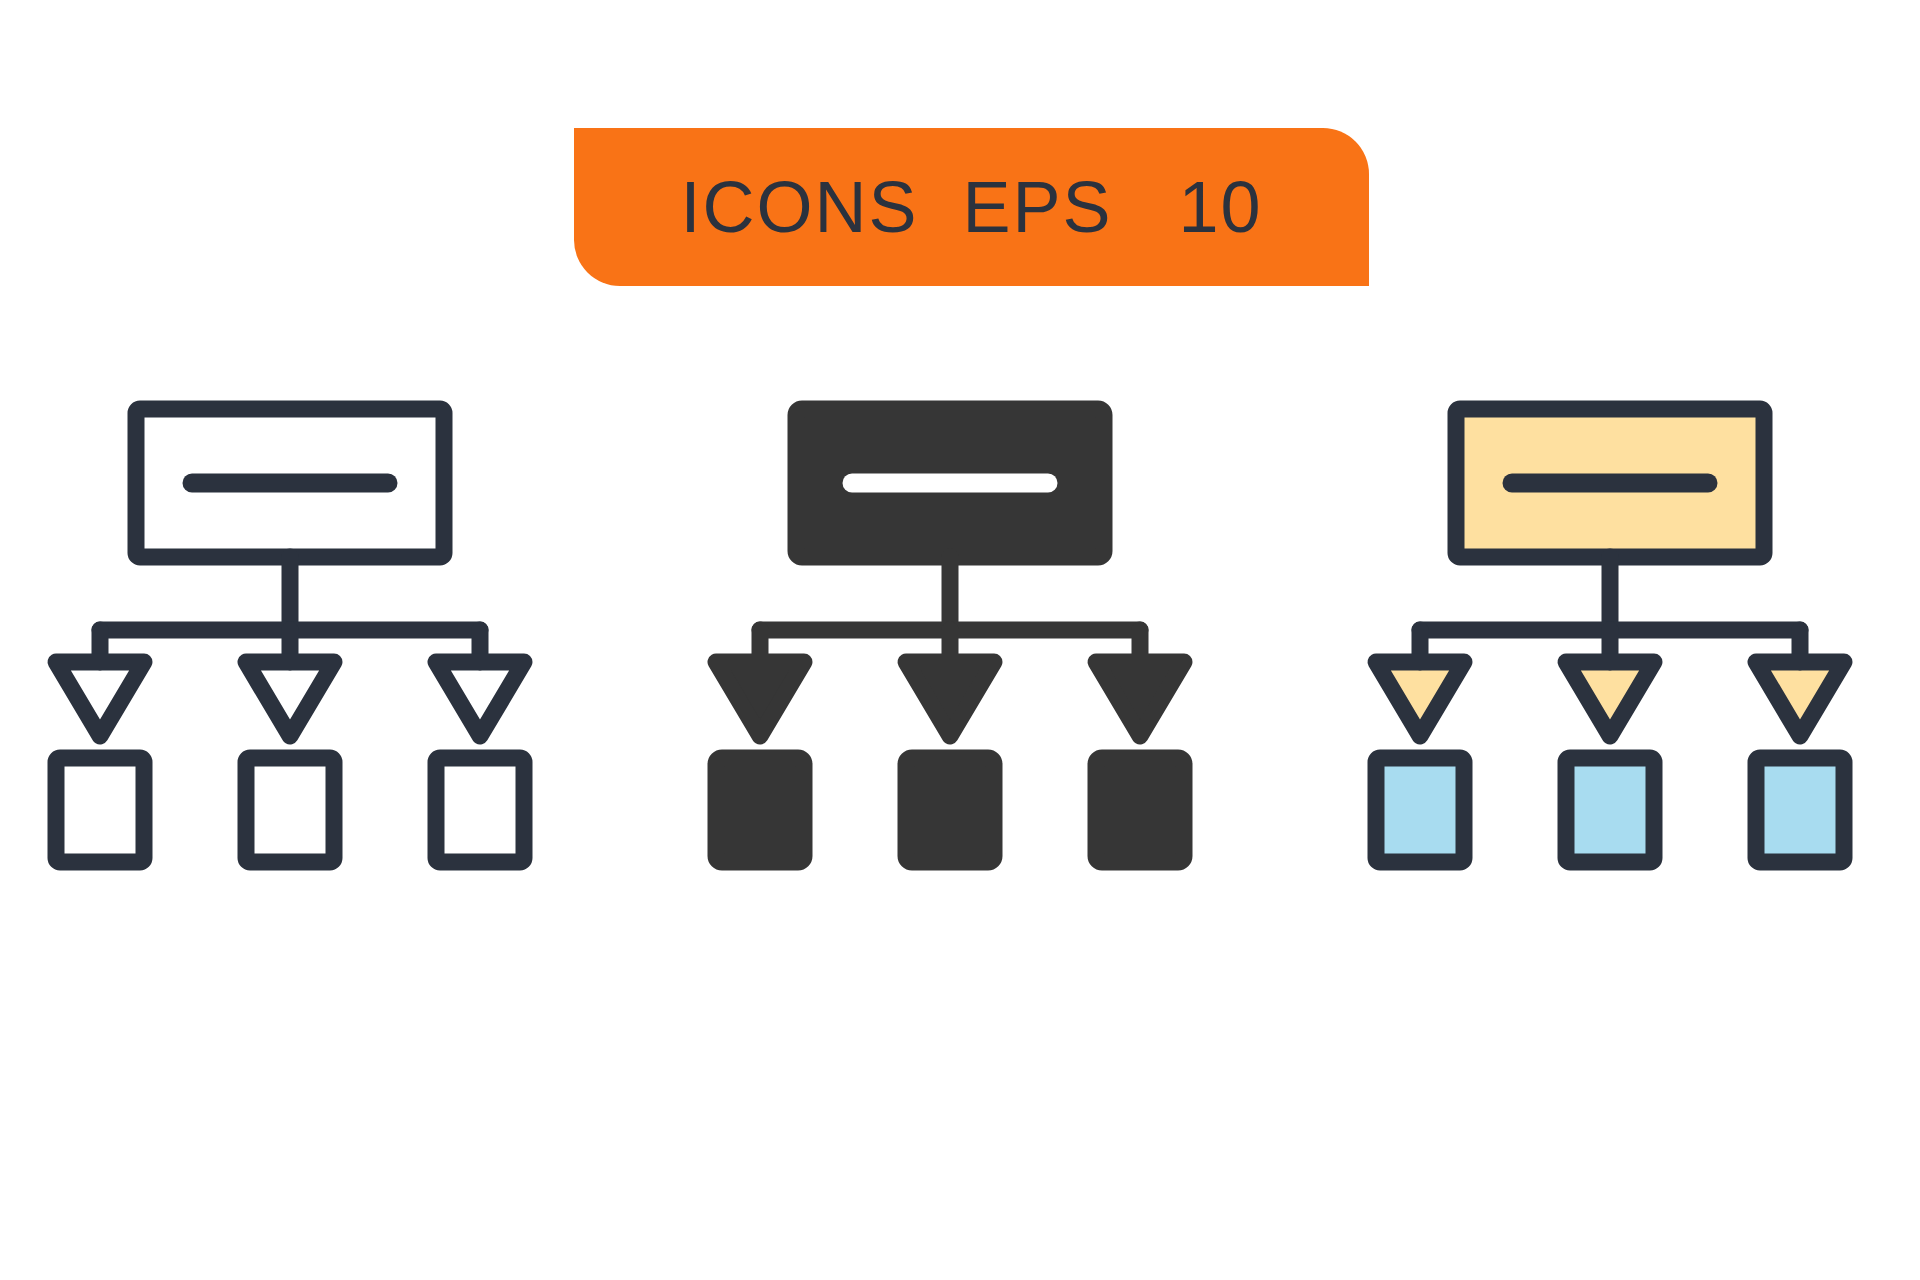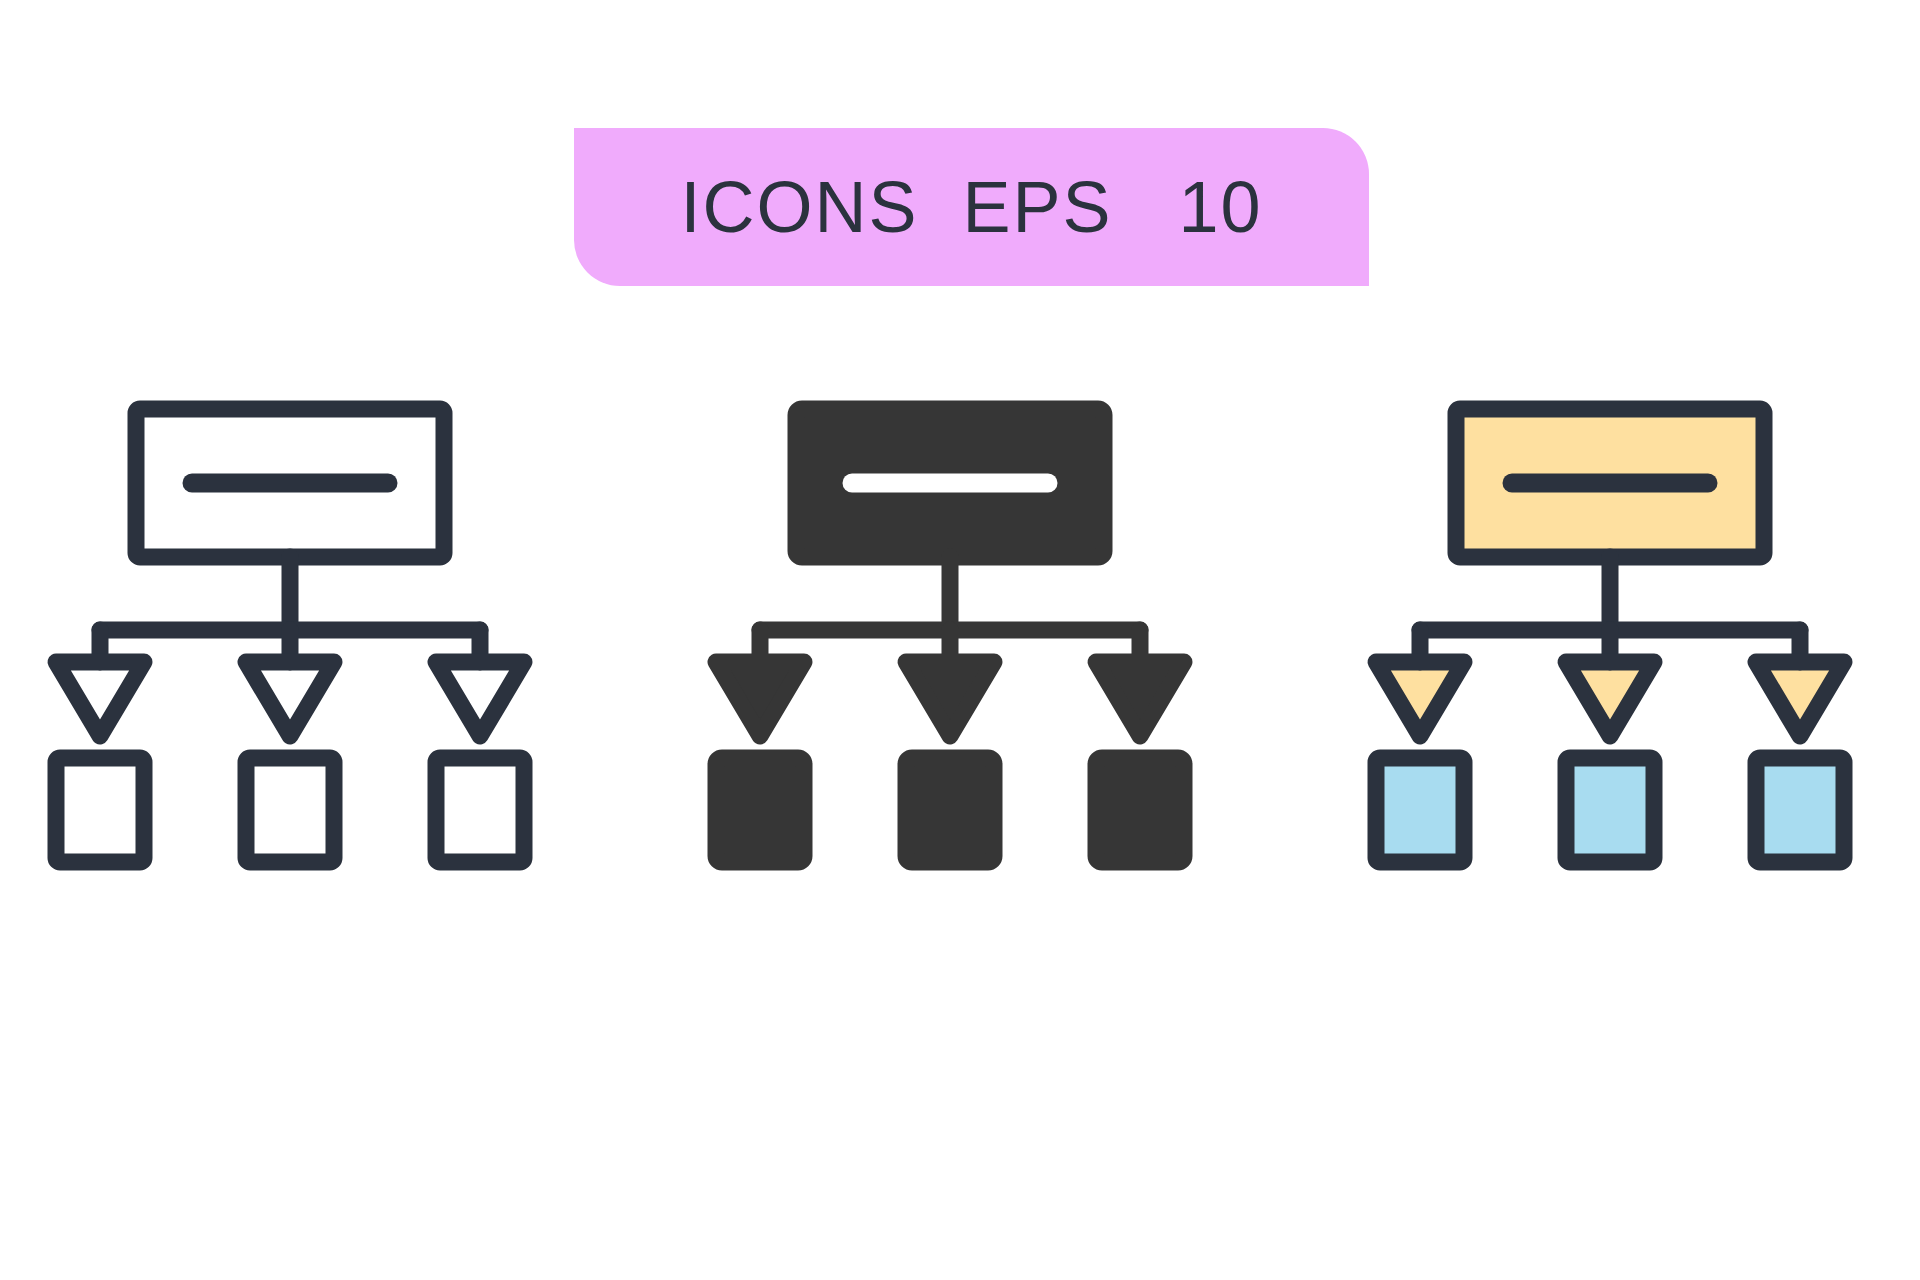--- a/index.html
+++ b/index.html
@@ -20,21 +20,21 @@
   .banner-wrap {
     position: absolute;
     left: 574px;
     top: 128px;
     width: 795px;
     height: 158px;
   }
   .banner-shape {
     width: 100%;
     height: 100%;
-    background: #f0abfc;
+    background: #f97316;
     border-top-right-radius: 46px;
     border-bottom-left-radius: 46px;
     display: flex;
     align-items: center;
     justify-content: center;
   }
   .banner-text {
     color: #2b323e;
     font-size: 72px;
     font-weight: 400;

